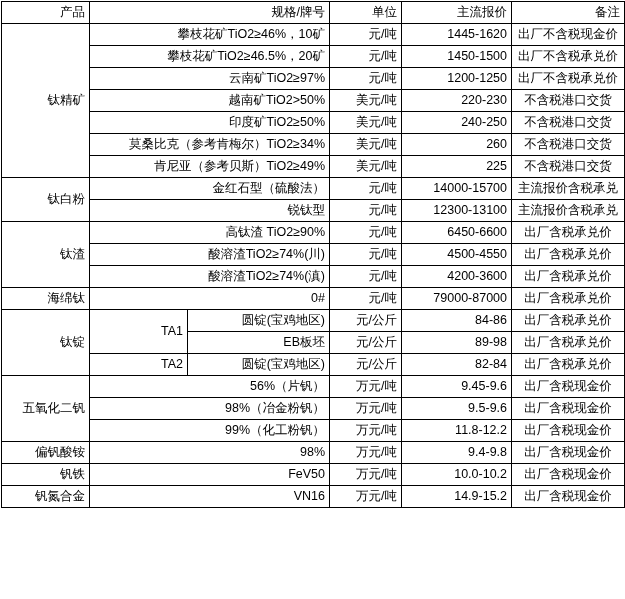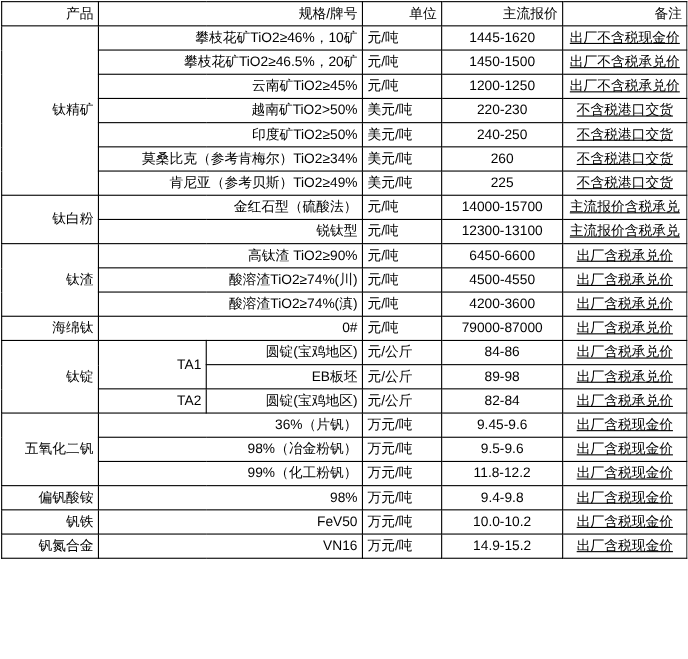--- a/index.html
+++ b/index.html
@@ -37,29 +37,28 @@
   .c-cat {
     text-align: right;
     font-weight: bold;
     font-size: 13px;
   }
   .c-spec {
     text-align: right;
     padding-left: 6px;
   }
   .c-unit {
-    text-align: left;
+    text-align: right;
   }
   .c-price {
-    text-align: center;
+    text-align: right;
     padding-left: 6px;
   }
   .c-note {
     text-align: center;
-    text-decoration: underline;
   }
   col.w-cat { width: 88px; }
   col.w-spec { width: 142px; }
   col.w-spec2 { width: 98px; }
   col.w-unit { width: 72px; }
   col.w-price { width: 110px; }
   col.w-note { width: 113px; }
 </style>
 </head>
 <body>
@@ -90,21 +89,21 @@
         <td class="c-price">1445-1620</td>
         <td class="c-note">出厂不含税现金价</td>
       </tr>
       <tr>
         <td class="c-spec" colspan="2">攀枝花矿TiO2≥46.5%，20矿</td>
         <td class="c-unit">元/吨</td>
         <td class="c-price">1450-1500</td>
         <td class="c-note">出厂不含税承兑价</td>
       </tr>
       <tr>
-        <td class="c-spec" colspan="2">云南矿TiO2≥45%</td>
+        <td class="c-spec" colspan="2">云南矿TiO2≥97%</td>
         <td class="c-unit">元/吨</td>
         <td class="c-price">1200-1250</td>
         <td class="c-note">出厂不含税承兑价</td>
       </tr>
       <tr>
         <td class="c-spec" colspan="2">越南矿TiO2&gt;50%</td>
         <td class="c-unit">美元/吨</td>
         <td class="c-price">220-230</td>
         <td class="c-note">不含税港口交货</td>
       </tr>
@@ -181,21 +180,21 @@
       </tr>
       <tr>
         <td class="c-spec">TA2</td>
         <td class="c-spec">圆锭(宝鸡地区)</td>
         <td class="c-unit">元/公斤</td>
         <td class="c-price">82-84</td>
         <td class="c-note">出厂含税承兑价</td>
       </tr>
       <tr>
         <td class="c-cat" rowspan="3">五氧化二钒</td>
-        <td class="c-spec" colspan="2">36%（片钒）</td>
+        <td class="c-spec" colspan="2">56%（片钒）</td>
         <td class="c-unit">万元/吨</td>
         <td class="c-price">9.45-9.6</td>
         <td class="c-note">出厂含税现金价</td>
       </tr>
       <tr>
         <td class="c-spec" colspan="2">98%（冶金粉钒）</td>
         <td class="c-unit">万元/吨</td>
         <td class="c-price">9.5-9.6</td>
         <td class="c-note">出厂含税现金价</td>
       </tr>

